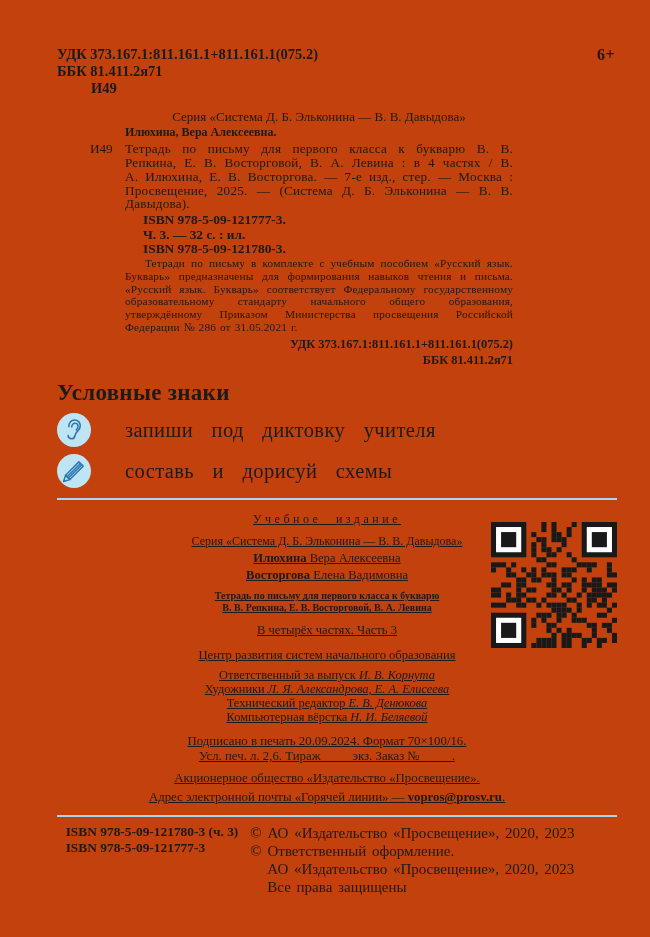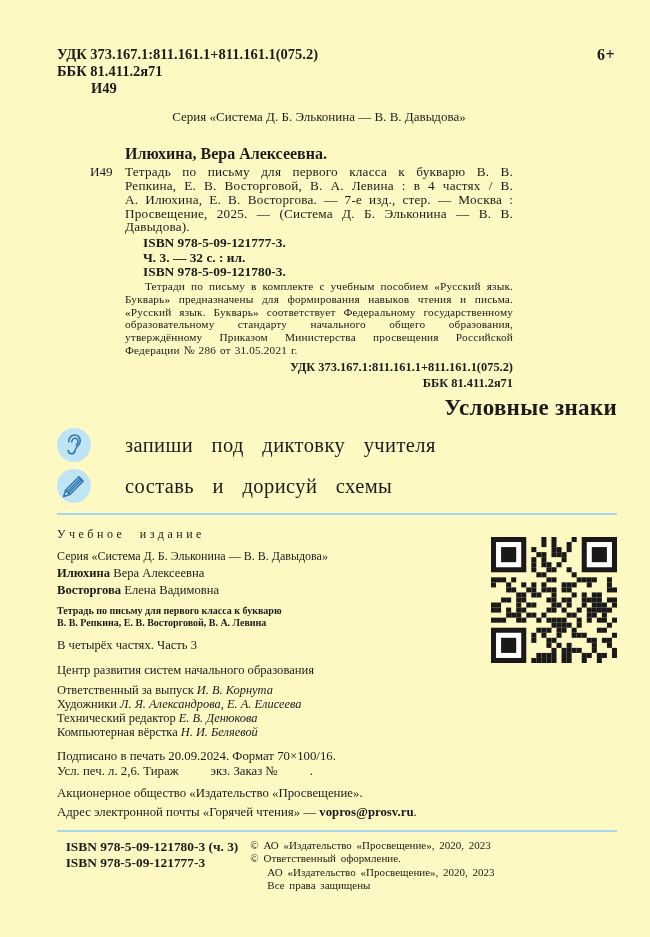--- a/index.html
+++ b/index.html
@@ -1,73 +1,73 @@
 <!DOCTYPE html>
 <html><head>
 <meta charset="utf-8">
 <style>
   * { margin:0; padding:0; box-sizing:border-box; }
   html,body { background:#ffffff; }
   .page {
-    width:650px; height:937px; background:#fef9c3; color:#1b1b1b;
+    width:650px; height:937px; background:#c2410c; color:#1b1b1b;
     font-family:"Liberation Serif","DejaVu Serif",serif;
     position:relative; overflow:hidden; margin:0 auto;
   }
   .content { padding:46px 33px 0 57px; }
 
   
   .top-codes { position:relative; font-weight:bold; font-size:14.5px; line-height:1.16; }
   .age-badge { position:absolute; right:2px; top:0; font-size:16px; font-weight:bold; letter-spacing:.5px; }
   .code-top { margin-left:34px; }
 
   
   .biblio { margin-left:68px; width:388px; }
   .series-line { text-align:center; font-size:13px; margin-top:13px; }
-  .author-line { font-weight:bold; font-size:16px; margin-top:20px; }
+  .author-line { font-weight:bold; font-size:12px; margin-top:0; }
   .desc { position:relative; text-align:justify; font-size:13.2px; line-height:1.04;
           margin-top:2px; word-spacing:3px; letter-spacing:.2px; }
   .desc .hang { position:absolute; left:-35px; top:0; letter-spacing:0; word-spacing:0; }
   .isbn-block { margin-left:18px; font-weight:bold; font-size:13.4px; line-height:1.08; margin-top:2px; }
   .annotation { font-size:11.3px; line-height:1.12; text-align:justify; text-indent:20px;
                 margin-top:1px; word-spacing:1px; letter-spacing:.15px; }
   .codes-right { text-align:right; font-weight:bold; font-size:12.4px; line-height:1.25; margin-top:4px; }
 
   
-  .legend-title { text-align:right; font-size:23px; font-weight:bold; margin-top:4px; letter-spacing:.3px; }
+  .legend-title { text-align:left; font-size:23px; font-weight:bold; margin-top:12px; letter-spacing:.3px; }
   .legend-row { display:flex; align-items:center; margin-top:7px; }
   .legend-icon { width:34px; height:34px; flex:0 0 34px; margin-right:34px; }
   .legend-text { font-size:20.5px; word-spacing:13px; letter-spacing:.4px; }
 
   .rule { border:none; height:2px; background:#a5d8ec; margin-top:10px; }
 
   
   .edition { position:relative; }
   .qr { position:absolute; right:0; top:10px; width:126px; height:126px; }
-  .ed-col { width:540px; text-align:left; }
+  .ed-col { width:540px; text-align:center;text-decoration:underline; }
   .ed-type { font-size:12px; letter-spacing:3.5px; word-spacing:8px; margin-top:12px; }
   .ed-series { font-size:12px; margin-top:7px; }
   .ed-author { font-size:12.6px; margin-top:2px; }
   .ed-author:first-of-type { margin-top:11px; }
   .ed-title { font-weight:bold; font-size:10px; line-height:1.18; margin-top:7px; }
   .ed-parts { font-size:12.6px; margin-top:9px; }
   .ed-center { font-size:12.6px; margin-top:10px; }
   .credits { margin-top:6px; font-size:12.4px; line-height:1.12; }
   .credit-line i { font-style:italic; }
   .print-block { font-size:12.8px; line-height:1.16; margin-top:10px; }
   .pre { white-space:pre-wrap; }
   .publisher { font-size:12.8px; }
   .pub-1 { margin-top:7px; }
   .pub-2 { margin-top:1px; }
   .pub-email { margin-top:4px; }
   .pub-email b { font-weight:bold; }
 
   
   .footer { display:flex; justify-content:center; margin-top:7px; }
   .f-isbns { font-weight:bold; font-size:13.4px; line-height:1.18; white-space:nowrap; }
-  .f-copy { width:358px; font-size:11px; line-height:1.2; word-spacing:2px;margin-left:12px; }
+  .f-copy { width:358px; font-size:15px; line-height:1.2; word-spacing:2px;margin-left:12px; }
   .f-copy .ind { padding-left:17px; }
 </style>
 </head>
 <body>
 
 <div class="page">
   <div class="content">
 
     <div class="top-codes">
       <div>УДК 373.167.1:811.161.1+811.161.1(075.2)</div>
@@ -350,21 +350,21 @@
           <div class="credit-line"><span>Компьютерная вёрстка </span><i>Н. И. Беляевой</i></div>
         </div>
 
         <div class="print-block">
           <div>Подписано в печать 20.09.2024. Формат 70×100/16.</div>
           <div class="pre">Усл. печ. л. 2,6. Тираж          экз. Заказ №          .</div>
         </div>
 
         <div class="publisher">
           <div class="pub-1">Акционерное общество «Издательство «Просвещение».</div>
-          <div class="pub-email"><span>Адрес электронной почты «Горячей чтения» — </span><b>vopros@prosv.ru</b><span>.</span></div>
+          <div class="pub-email"><span>Адрес электронной почты «Горячей линии» — </span><b>vopros@prosv.ru</b><span>.</span></div>
         </div>
       </div>
     </div>
 
     <hr class="rule">
 
     <div class="footer">
       <div class="f-isbns">
         <div>ISBN 978-5-09-121780-3 (ч. 3)</div>
         <div>ISBN 978-5-09-121777-3</div>

